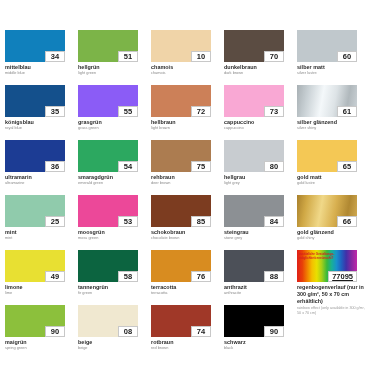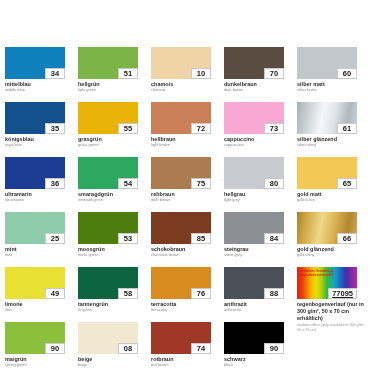--- a/index.html
+++ b/index.html
@@ -14,21 +14,21 @@
     width: 380px; height: 380px;
     padding: 30px 0 0 5px;
   }
   .grid {
     display: grid;
     grid-template-columns: repeat(5, 73px);
     grid-auto-rows: 55px;
     column-gap: 0px;
     row-gap: 0px;
   }
-  .cell { position: relative; width: 73px; height: 58px; margin-top: 17px; }
+  .cell { position: relative; width: 73px; height: 58px; }
   .swatch {
     position: relative;
     width: 60px; height: 32px;
     overflow: hidden;
   }
   .badge {
     position: absolute;
     right: 0; bottom: 0;
     min-width: 20px; height: 11px;
     background: #ffffff;
@@ -133,21 +133,21 @@
       <div class="cell">
         <div class="swatch" style="background: rgb(20, 80, 140);">
           <div class="badge">35</div>
         </div>
         <div class="names">
           <div class="name-de">königsblau</div>
           <div class="name-en">royal blue</div>
         </div>
       </div>
       <div class="cell">
-        <div class="swatch" style="background: #eab308;">
+        <div class="swatch" style="background: #8b5cf6;">
           <div class="badge">55</div>
         </div>
         <div class="names">
           <div class="name-de">grasgrün</div>
           <div class="name-en">grass green</div>
         </div>
       </div>
       <div class="cell">
         <div class="swatch" style="background: rgb(204, 128, 88); padding-left: 13px;">
           <div class="badge">72</div>
@@ -223,21 +223,21 @@
       <div class="cell">
         <div class="swatch" style="background: rgb(144, 203, 172);">
           <div class="badge">25</div>
         </div>
         <div class="names">
           <div class="name-de">mint</div>
           <div class="name-en">mint</div>
         </div>
       </div>
       <div class="cell">
-        <div class="swatch" style="background: #4d7c0f;">
+        <div class="swatch" style="background: #ec4899;">
           <div class="badge">53</div>
         </div>
         <div class="names">
           <div class="name-de">moosgrün</div>
           <div class="name-en">moss green</div>
         </div>
       </div>
       <div class="cell">
         <div class="swatch" style="background: rgb(124, 60, 32);">
           <div class="badge">85</div>

